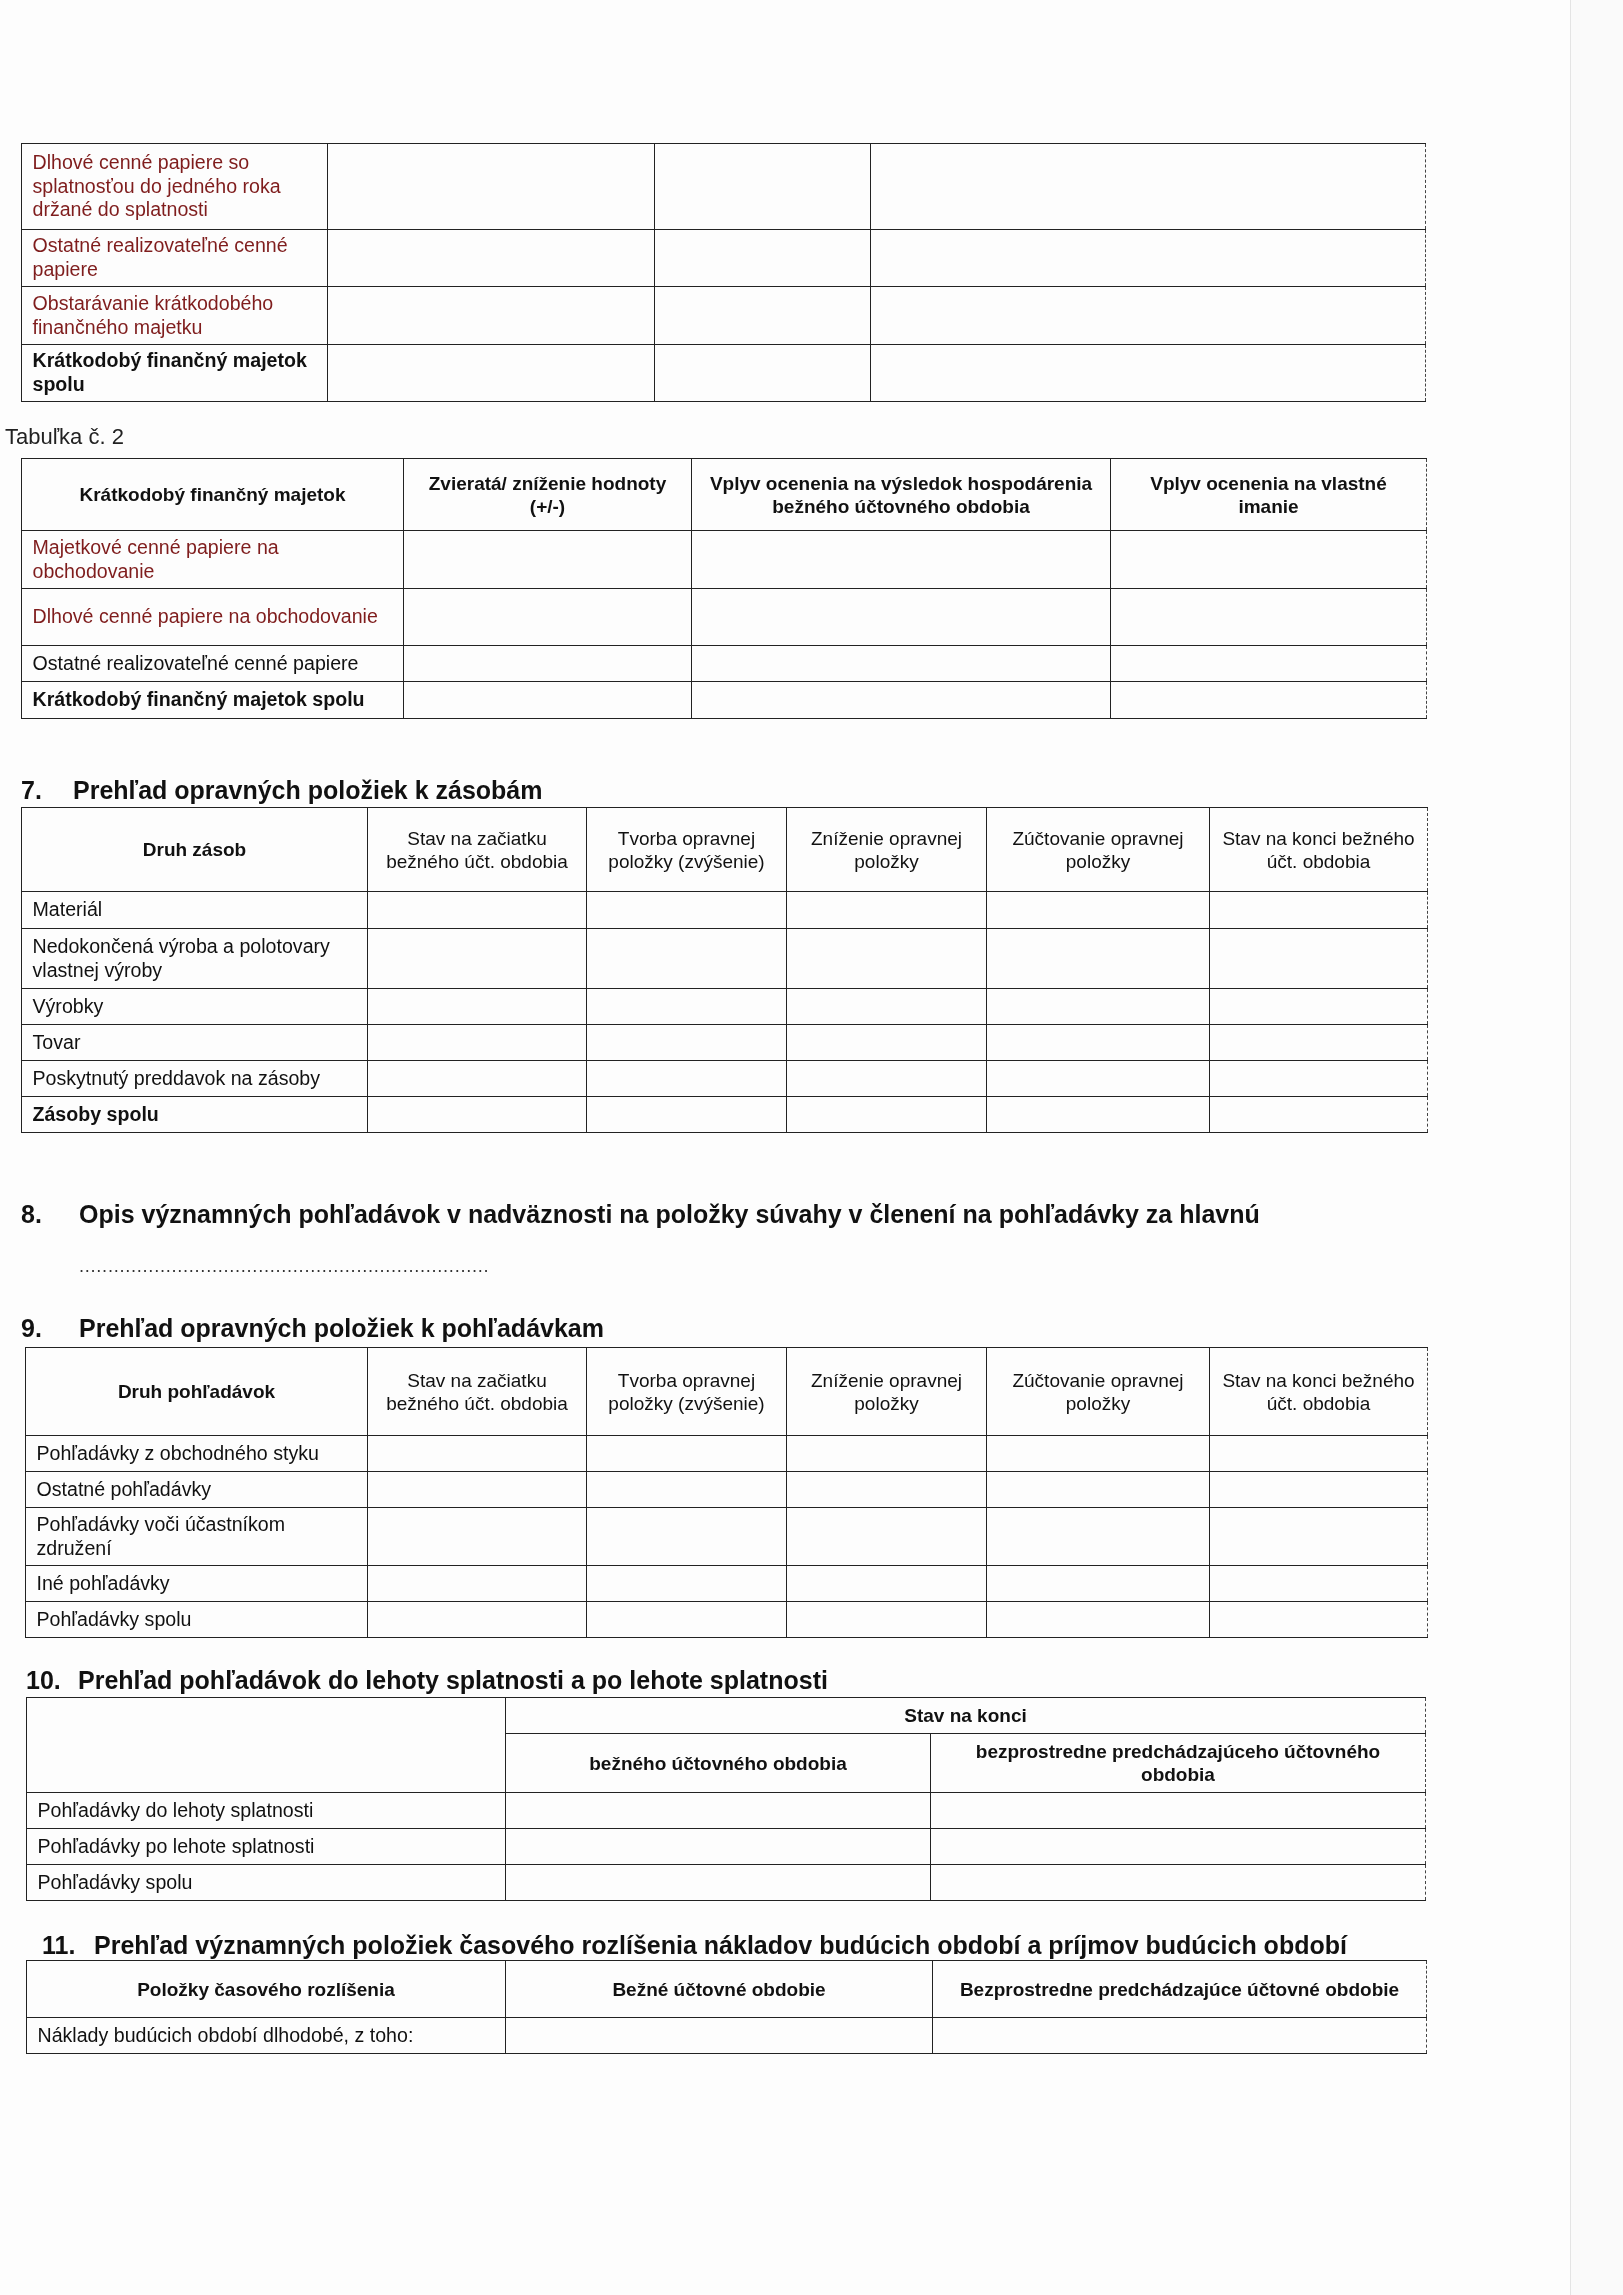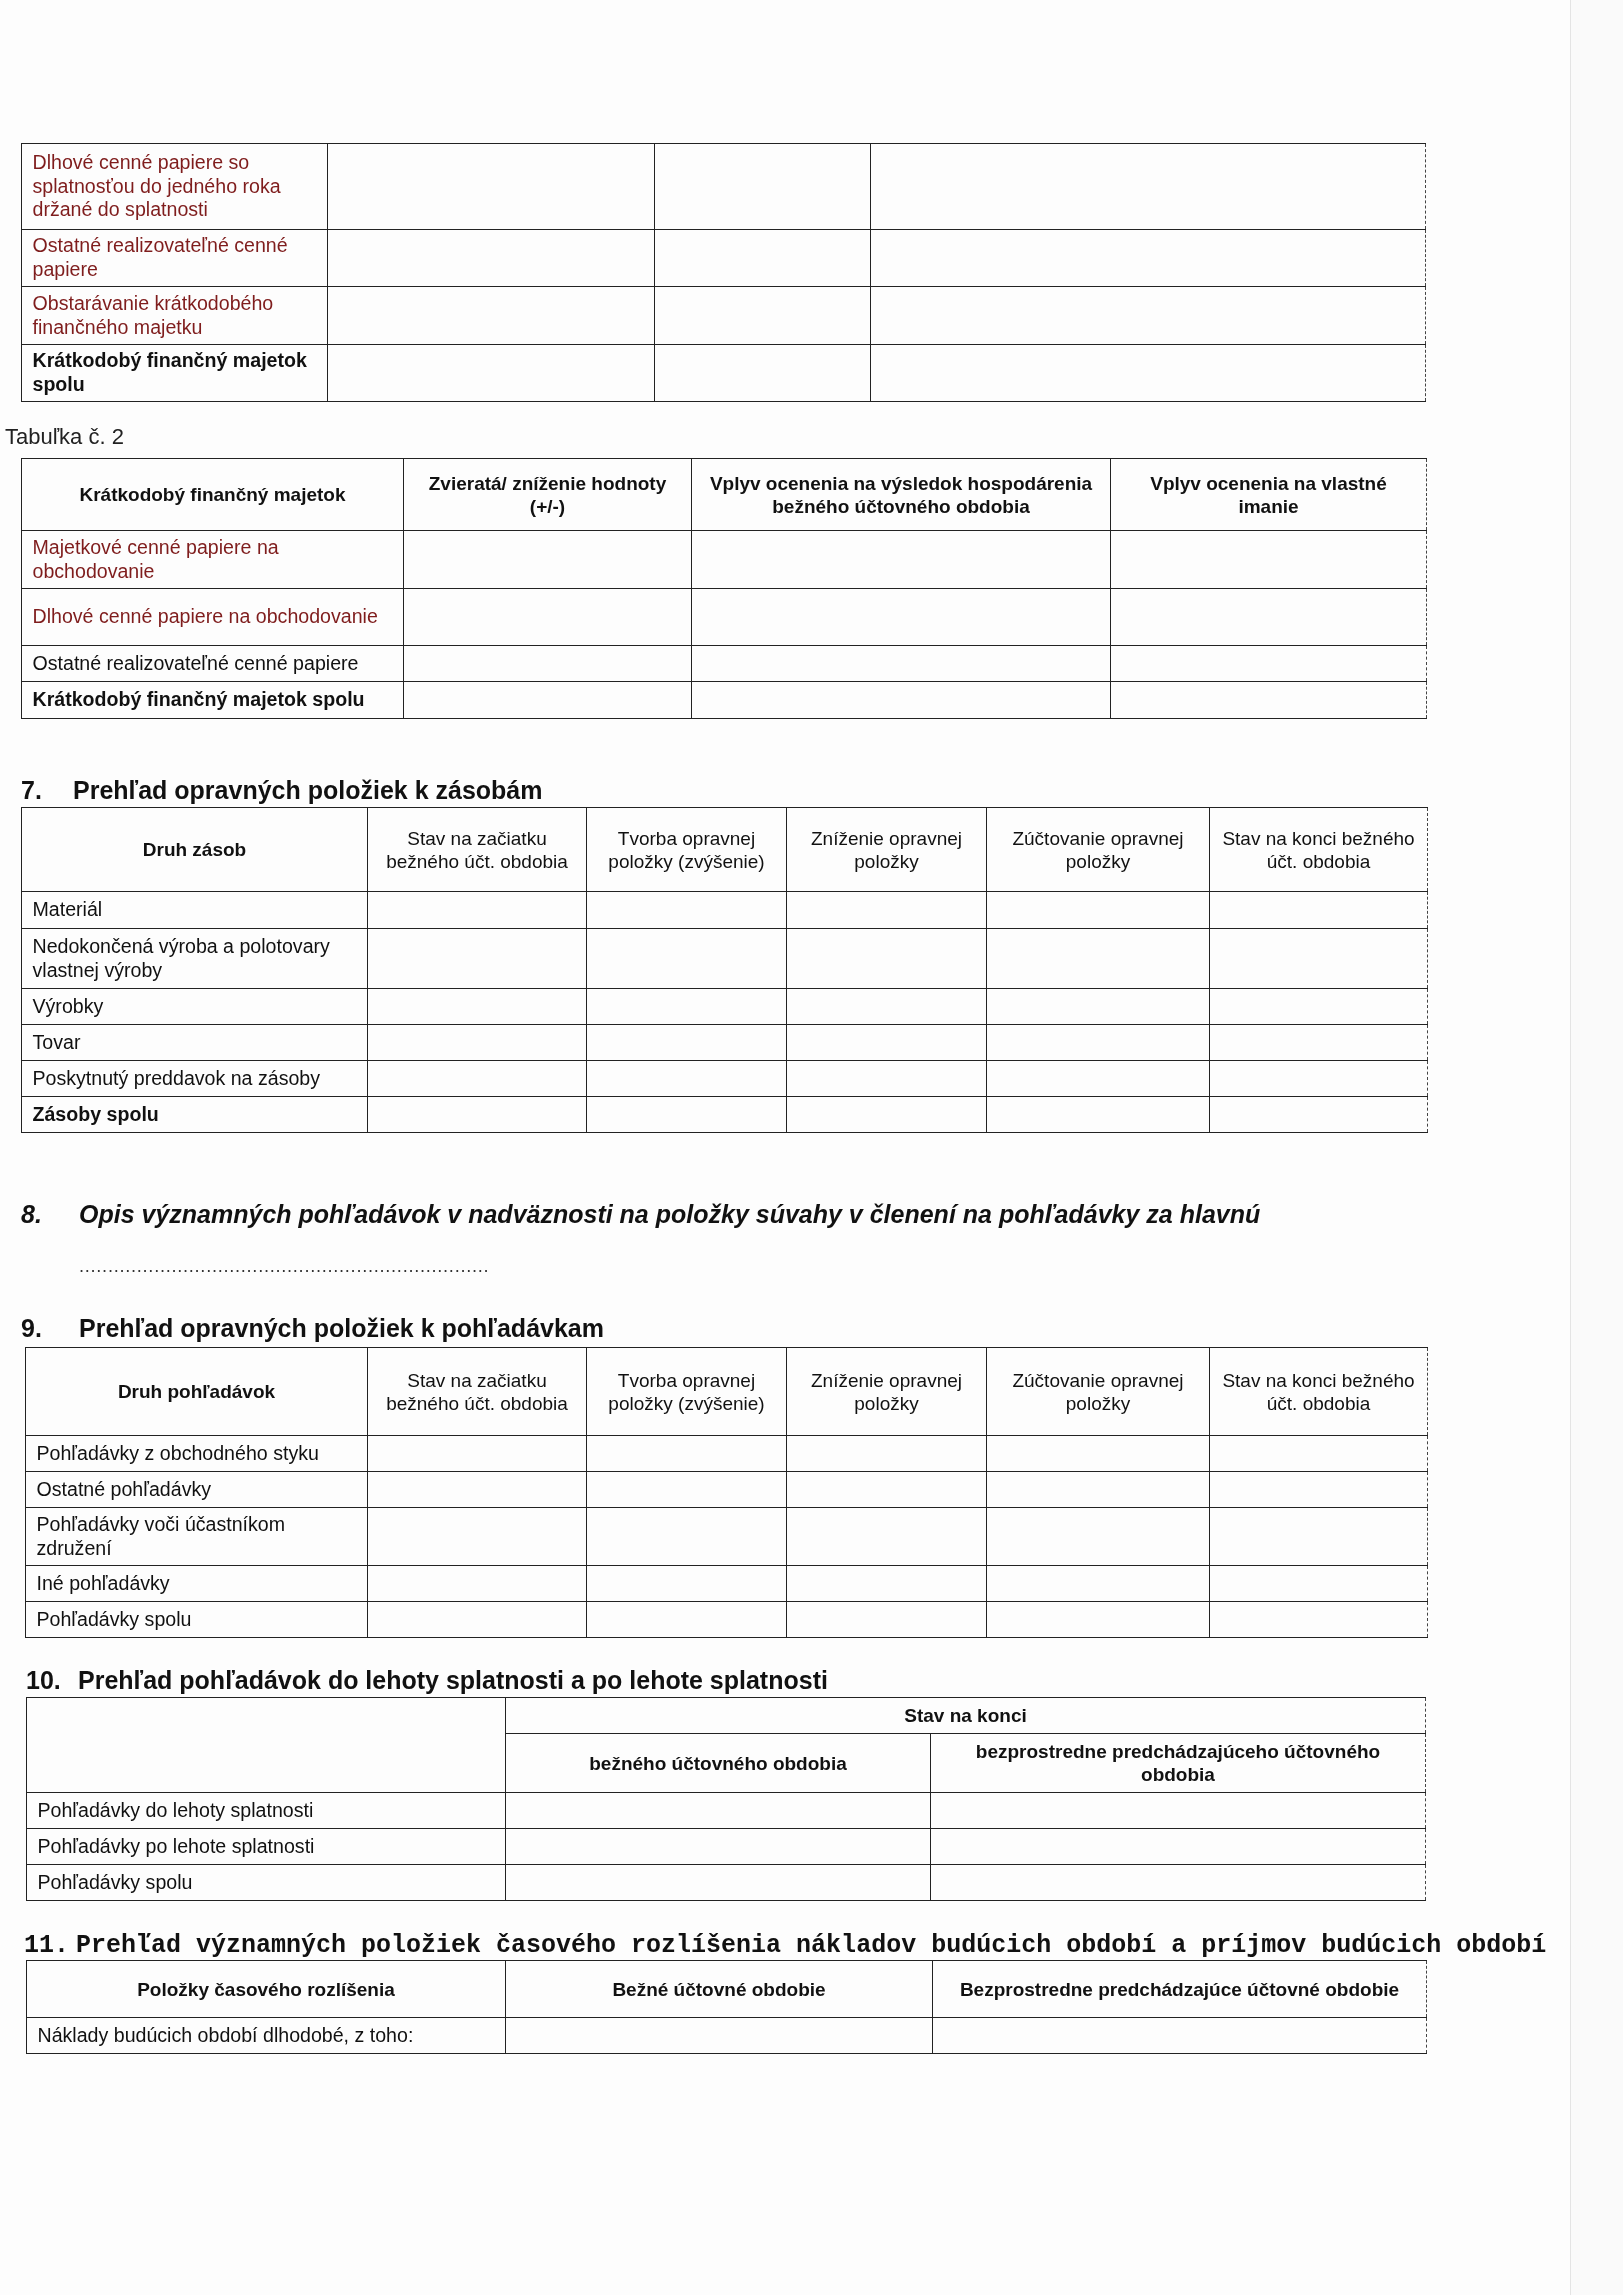--- a/index.html
+++ b/index.html
@@ -167,21 +167,21 @@
     <td class="lbl b">Zásoby spolu</td>
     <td></td>
         <td></td>
         <td></td>
         <td></td>
         <td class="dashed-right"></td>
   </tr>
 </tbody>
   </table>
 
-<div class="heading" style="left:21px; top:1198px; line-height:33px;font-style:italic;">
+<div class="heading" style="left:21px; top:1198px; line-height:33px;">
   <span class="num" style="width:58px">8.</span><span>Opis významných pohľadávok v nadväznosti na položky súvahy v členení na pohľadávky za hlavnú</span><br>
   <span class="num" style="width:58px"></span>
 </div>
 <div class="dots" style="left:79px; top:1255px;">.......................................................................</div>
 
 <div class="heading" style="left:21px; top:1314px;">
   <span class="num" style="width:58px">9.</span><span>Prehľad opravných položiek k pohľadávkam</span>
 </div>
 <table class="form" style="left:25px; top:1347px; width:1401px;">
   <colgroup>
@@ -273,21 +273,21 @@
         <td class="dashed-right"></td>
   </tr>
   <tr style="height:36px">
     <td class="lbl">Pohľadávky spolu</td>
     <td></td>
         <td class="dashed-right"></td>
   </tr>
 </tbody>
   </table>
 
-<div class="heading" style="left:24px; top:1931px;font-family:Liberation Mono, monospace;">
+<div class="heading" style="left:42px; top:1931px;">
   <span class="num" style="width:52px">11.</span><span>Prehľad významných položiek časového rozlíšenia nákladov budúcich období a príjmov budúcich období</span>
 </div>
 <table class="form" style="left:26px; top:1960px; width:1399px;">
   <colgroup>
       <col style="width:479px">
       <col style="width:427px">
       <col style="width:494px">
     </colgroup>
   <tbody>
       <tr style="height:57px">

